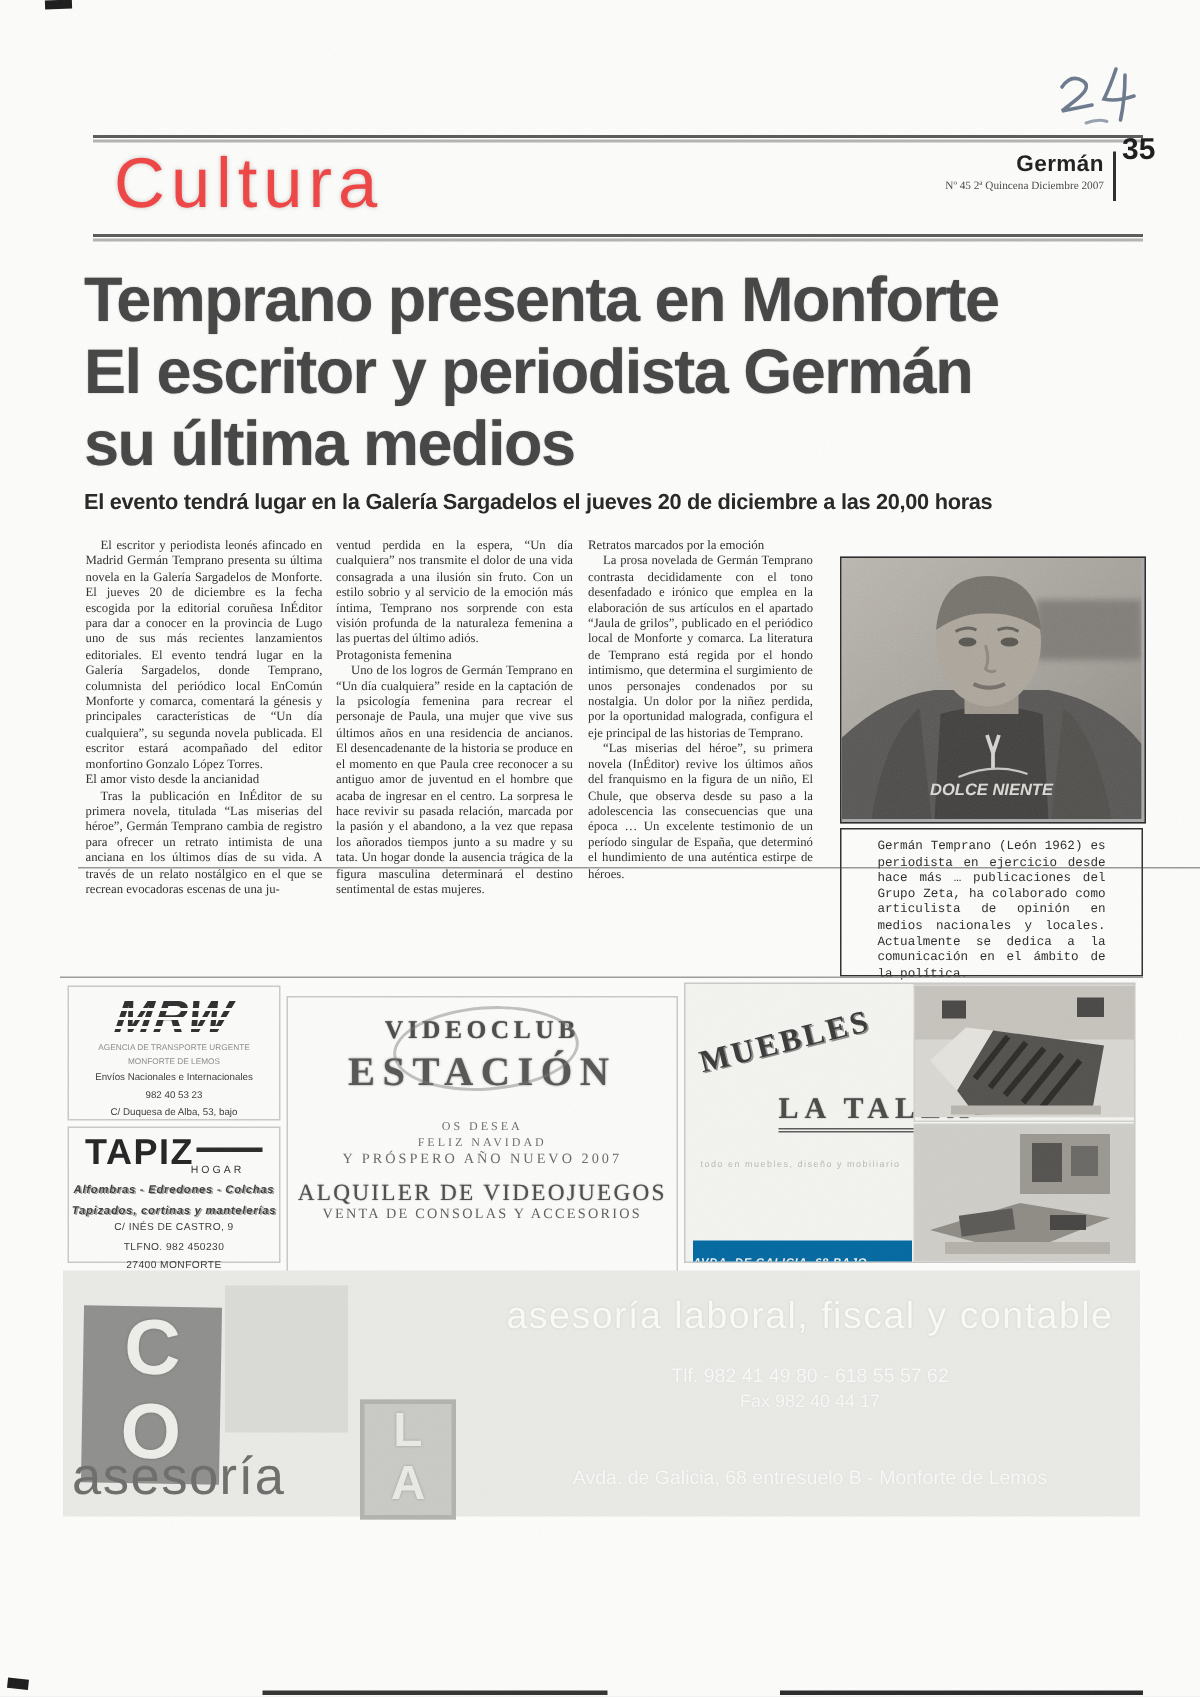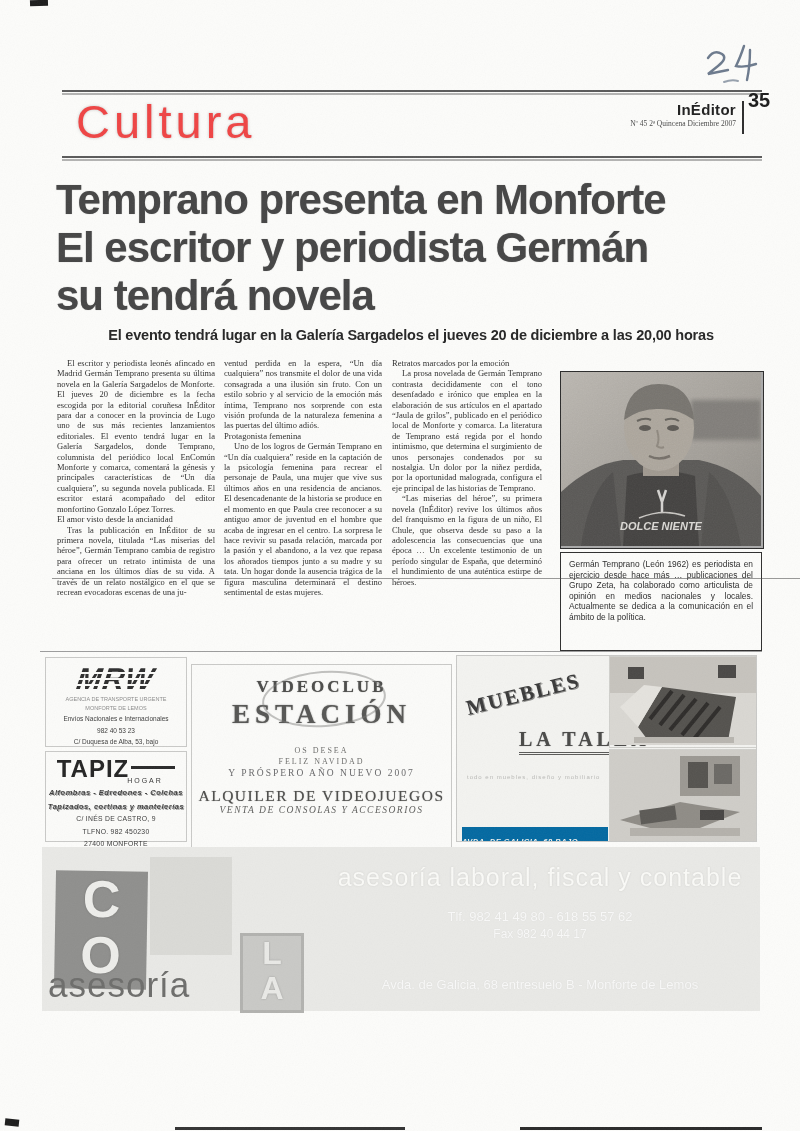--- a/index.html
+++ b/index.html
@@ -22,36 +22,36 @@
   .cultura{left:76px;top:94px;font-size:47px;font-weight:500;color:#ef4444;letter-spacing:4px;
            text-shadow:0 0 3px rgba(160,160,160,.6);}
   .paper{left:560px;top:101px;width:176px;text-align:right;font-size:15px;font-weight:bold;color:#1f1f1f;letter-spacing:.3px;}
   .issue{left:540px;top:119px;width:196px;text-align:right;font-size:7.5px;color:#4a4a4a;font-family:"Liberation Serif",serif;}
   .pagebar{left:742px;top:101px;width:2px;height:33px;background:#2c2c2c;}
   .pagenum{left:748px;top:89px;font-size:20px;font-weight:bold;color:#1c1c1c;}
 
   
   .headline{left:56px;top:176px;width:706px;font-weight:bold;color:#454545;font-size:42px;
             line-height:48px;letter-spacing:-1px;text-shadow:0 0 1px rgba(90,90,90,.5);}
-  .standfirst{left:56px;top:327px;width:710px;font-size:14.5px;font-weight:bold;color:#262626;letter-spacing:-.2px;text-align:center;}
+  .standfirst{left:56px;top:327px;width:710px;font-size:14.5px;font-weight:bold;color:#262626;letter-spacing:-.2px;}
 
   
   .col{top:358px;height:294px;overflow:hidden;font-family:"Liberation Serif",serif;
        font-size:8.5px;line-height:10.4px;color:#2e2e2e;text-align:justify;}
   .col1{left:57px;width:158px;}
   .col2{left:224px;width:158px;}
   .col3{left:392px;width:150px;}
   .col p{margin:0 0 0 0;}
   .indent{text-indent:10px;}
   .colhead{font-weight:normal;margin:7px 0 2px 0;font-size:8.6px;}
 
   
   .photo{left:560px;top:371px;width:202px;height:176px;border:1px solid #2b2b2b;background:#aaa;}
   .caption{left:560px;top:552px;width:202px;height:99px;border:1px solid #2e2e2e;box-sizing:border-box;
-           padding:6px 8px;font-family:Liberation Sans, sans-serif;font-size:8.4px;line-height:10.6px;
+           padding:6px 24px;font-family:Liberation Mono, monospace;font-size:8.4px;line-height:10.6px;
            color:#2c2c2c;text-align:justify;}
 
   
   .ads-divider{left:40px;top:651px;width:722px;height:1px;background:#9c9c9c;}
   .adbox{box-sizing:border-box;border:1px solid #c9c9c7;background:#fbfbf9;}
   .mrw{left:45px;top:657px;width:142px;height:90px;text-align:center;}
   .mrw-logo{position:relative;display:inline-block;margin-top:6px;font-size:30px;font-weight:900;
             font-style:italic;letter-spacing:1px;color:#2e2e2e;transform:skewX(-8deg);line-height:30px;}
   .mrw-logo i{position:absolute;left:-4px;right:-4px;height:2px;background:#fbfbf9;font-size:0;}
   .mrw-tiny{font-size:5.5px;color:#8c8c8c;line-height:7px;margin-top:2px;}
@@ -66,21 +66,21 @@
   .tapiz-addr{font-size:6.8px;color:#3a3a3a;line-height:8.6px;margin-top:4px;letter-spacing:.3px;}
 
   .videoclub{left:191px;top:664px;width:261px;height:217px;text-align:center;font-family:"Liberation Serif",serif;}
   .vc-ellipse{position:absolute;left:70px;top:6px;width:120px;height:52px;border:2px solid rgba(120,120,118,.45);
               border-radius:50%;transform:rotate(-4deg);}
   .vc-name1{margin-top:12px;font-size:17px;font-weight:bold;letter-spacing:3px;color:#4c4c4a;text-shadow:0 0 1px #7a7a78;}
   .vc-name2{font-size:27px;font-weight:bold;letter-spacing:5px;color:#565654;line-height:34px;text-shadow:0 0 1.5px #8a8a88;}
   .vc-greet{font-size:8px;letter-spacing:2px;color:#6e6e6c;line-height:11px;}
   .vc-greet3{font-size:9.5px;letter-spacing:2px;color:#68686a;line-height:12px;}
   .vc-svc1{margin-top:8px;font-size:15.5px;letter-spacing:1.5px;color:#4e4e4c;text-shadow:0 0 1px #8a8a88;}
-  .vc-svc2{font-size:9.5px;letter-spacing:1.5px;color:#5e5e5c;font-style:italic;}
+  .vc-svc2{font-size:9.5px;letter-spacing:1.5px;color:#5e5e5c;}
 
   .latalla{left:456px;top:655px;width:301px;height:187px;background:#f3f3f0;overflow:hidden;}
   .lt-muebles{position:absolute;left:8px;top:26px;font-family:"Liberation Serif",serif;font-size:21px;
               font-weight:900;letter-spacing:2px;color:#3a3a3a;transform:rotate(-14deg);
               text-shadow:1px 1px 0 #8d8d8b;}
   .lt-name{position:absolute;left:62px;top:72px;font-family:"Liberation Serif",serif;font-size:20px;
            font-weight:900;letter-spacing:4px;color:#4a4a48;border-bottom:3px double #5a5a58;padding-bottom:1px;
            text-shadow:0 0 1px #88888a;}
   .lt-tag{position:absolute;left:10px;top:118px;width:140px;font-size:6px;letter-spacing:1px;color:#b9b9b6;}
   .lt-gray{position:absolute;left:5px;top:131px;width:146px;height:67px;background:#0369a1;text-align:left;
@@ -122,30 +122,30 @@
     <g fill="none" stroke="#54647a" stroke-width="2.4" stroke-linecap="round" opacity=".85">
       <path d="M8,22 q6,-9 14,-4 q6,4 -4,12 l-10,8 l20,-4"></path>
       <path d="M44,10 q-4,12 -8,20 q8,2 20,-2"></path>
       <path d="M50,14 q0,16 -3,30"></path>
       <path d="M24,46 q8,-3 14,-1" stroke-width="2" opacity=".7"></path>
     </g>
   </svg>
 
   <div class="abs rule rule-top"></div>
   <div class="abs cultura">Cultura</div>
-  <div class="abs paper">InÉditor</div>
+  <div class="abs paper">Germán</div>
   <div class="abs issue">Nº 45  2ª Quincena Diciembre 2007</div>
   <div class="abs pagebar"></div>
   <div class="abs pagenum">35</div>
   <div class="abs rule rule-bot"></div>
 
   <div class="abs headline">
     <div>Temprano presenta en Monforte</div>
     <div>El escritor y periodista Germán</div>
-    <div>su tendrá novela</div>
+    <div>su última medios</div>
   </div>
   <div class="abs standfirst">El evento tendrá lugar en la Galería Sargadelos el jueves 20 de diciembre a las 20,00 horas</div>
 
   <div class="abs col col1">
     <p class="indent">El escritor y periodista leonés afincado en Madrid Germán Temprano presenta su última novela en la Galería Sargadelos de Monforte. El jueves 20 de diciembre es la fecha escogida por la editorial coruñesa InÉditor para dar a conocer en la provincia de Lugo uno de sus más recientes lanzamientos editoriales. El evento tendrá lugar en la Galería Sargadelos, donde Temprano, columnista del periódico local EnComún Monforte y comarca, comentará la génesis y principales características de “Un día cualquiera”, su segunda novela publicada. El escritor estará acompañado del editor monfortino Gonzalo López Torres.</p>
     <p class="colhead">El amor visto desde la ancianidad</p>
     <p class="indent">Tras la publicación en InÉditor de su primera novela, titulada “Las miserias del héroe”, Germán Temprano cambia de registro para ofrecer un retrato intimista de una anciana en los últimos días de su vida. A través de un relato nostálgico en el que se recrean evocadoras escenas de una ju-</p>
   </div>
   <div class="abs col col2">
     <p>ventud perdida en la espera, “Un día cualquiera” nos transmite el dolor de una vida consagrada a una ilusión sin fruto. Con un estilo sobrio y al servicio de la emoción más íntima, Temprano nos sorprende con esta visión profunda de la naturaleza femenina a las puertas del último adiós.</p>

